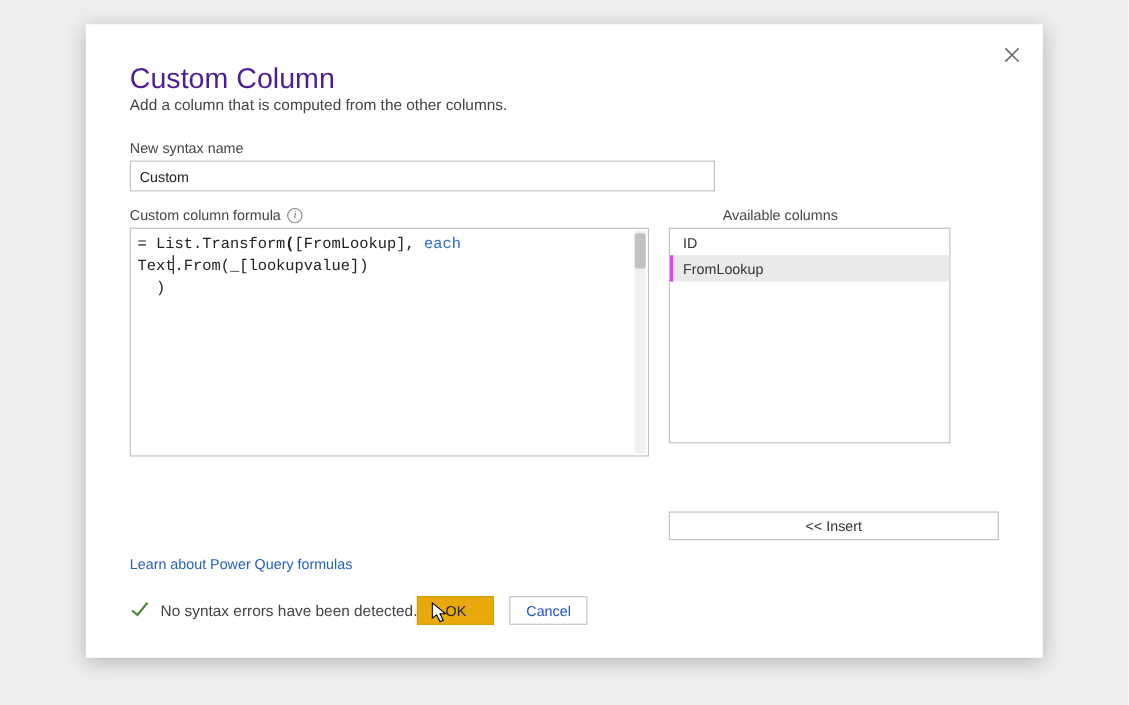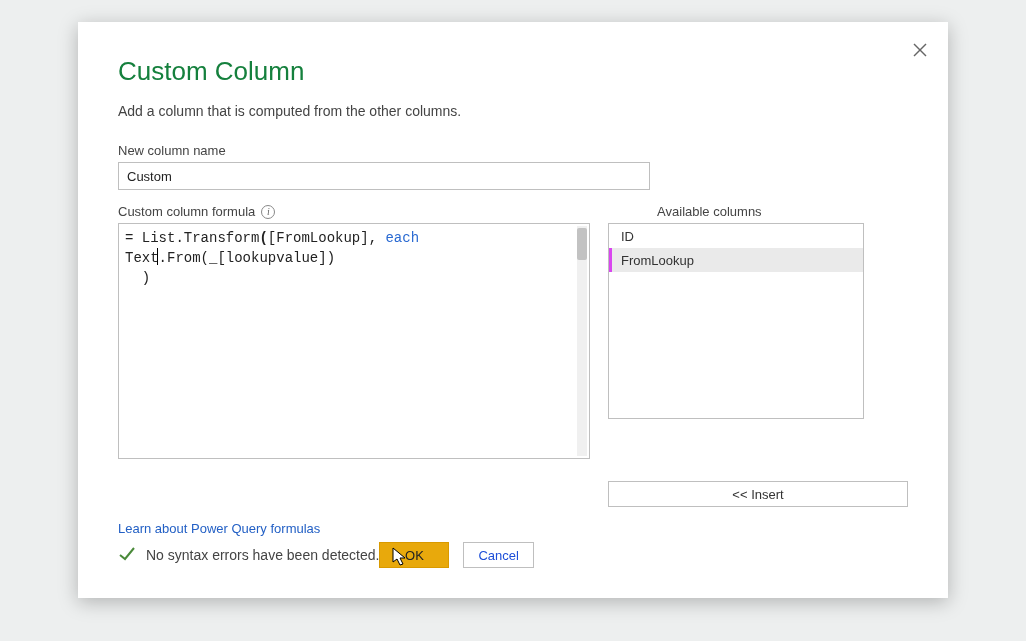--- a/index.html
+++ b/index.html
@@ -27,22 +27,21 @@
     width: 20px;
     height: 20px;
     color: #555;
     cursor: pointer;
     display:flex; align-items:center; justify-content:center;
   }
   .close-btn svg { width: 14px; height: 14px; stroke: #666; stroke-width: 1.4; }
   h1.title {
     font-size: 26px;
     font-weight: 400;
-    color: #15803d;
-    margin-bottom: 16px;
+    color: #4c1d95;
   }
   .subtitle {
     font-size: 14px;
     color: #444;
     margin-bottom: 24px;
   }
   .field-label {
     font-size: 13px;
     color: #444;
     margin-bottom: 4px;
@@ -74,21 +73,21 @@
     color:#666;
     font-style: italic;
     font-family: Georgia, serif;
   }
   .editors-row {
     display:flex;
     gap: 18px;
   }
   .formula-box {
     width: 532px;
-    height: 236px;
+    height: 208px;
     border: 1px solid #bfbfbf;
     position: relative;
     overflow: hidden;
   }
   .formula-content {
     position:absolute;
     top:4px; left:6px; right: 16px;
     font-family: Consolas, "Courier New", monospace;
     font-size: 14px;
     line-height: 20px;
@@ -198,21 +197,21 @@
   <div class="close-btn">
     <svg viewBox="0 0 14 14">
       <line x1="1" y1="1" x2="13" y2="13"></line>
       <line x1="13" y1="1" x2="1" y2="13"></line>
     </svg>
   </div>
 
   <h1 class="title">Custom Column</h1>
   <p class="subtitle">Add a column that is computed from the other columns.</p>
 
-  <div class="field-label">New column name</div>
+  <div class="field-label">New syntax name</div>
   <input class="text-input" type="text" value="Custom" style="">
 
   <div class="row-labels">
     <div class="left field-label">
       <span>Custom column formula</span>
       <span class="info-icon">i</span>
     </div>
     <div class="right field-label">Available columns</div>
   </div>
 

